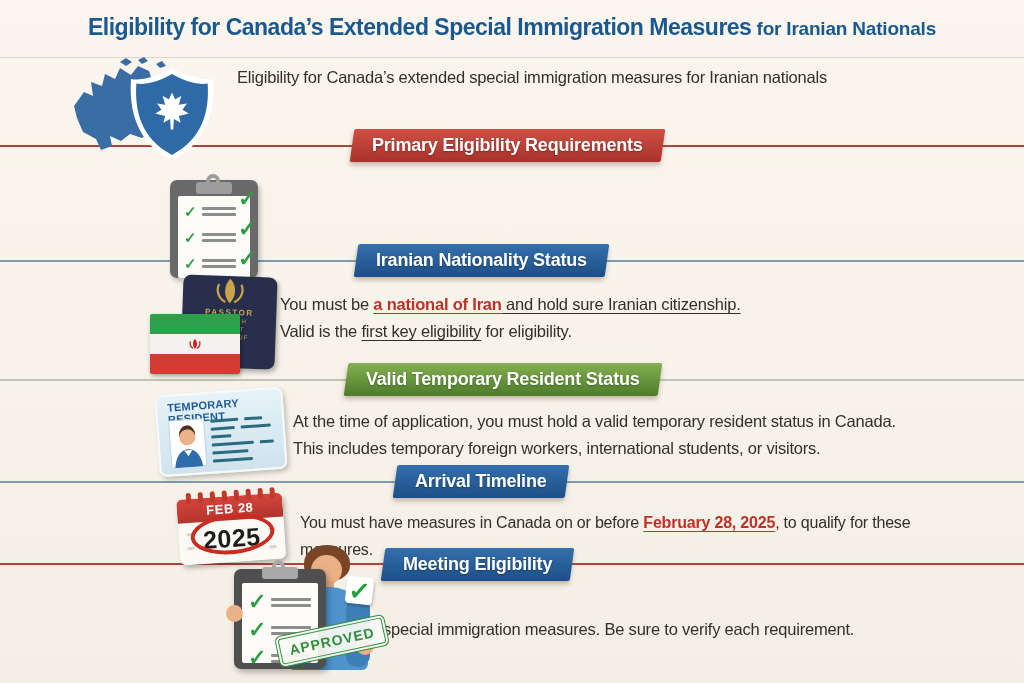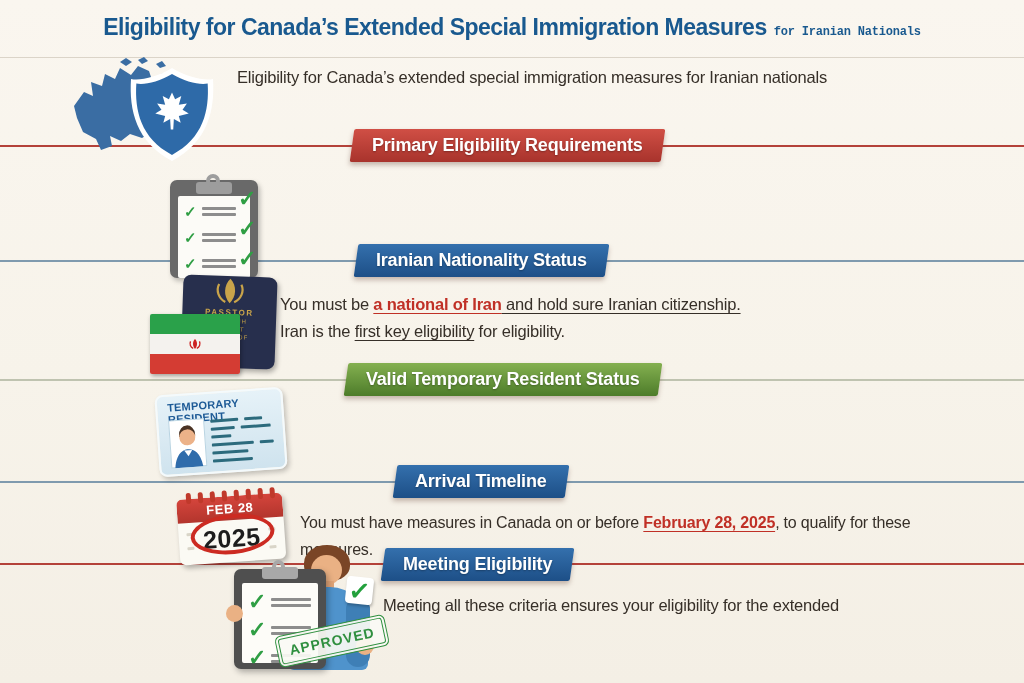--- a/index.html
+++ b/index.html
@@ -13,21 +13,21 @@
   
   .hline { position:absolute; left:0; width:1024px; height:2px; z-index:1; }
   .hline.title-line { height:1px; background:#dbd4c8; }
   .hline.red  { background:#b4423a; }
   .hline.blue { background:#7f9aae; }
   .hline.green{ background:#bfc3b0; }
 
   
   .title-wrap { position:absolute; left:12px; top:14px; width:1000px; text-align:center; z-index:2; }
   .title-main { font-size:23px; font-weight:bold; color:#19598f; letter-spacing:-0.5px; }
-  .title-suffix { font-size:12px; font-weight:bold; color:#19598f; letter-spacing:-0.2px;font-family:Liberation Mono, monospace; }
+  .title-suffix { font-size:19px; font-weight:bold; color:#19598f; letter-spacing:-0.2px; }
 
   
   .body-text { position:absolute; z-index:2; font-size:16.5px; line-height:27px; color:#362f28; letter-spacing:-0.2px; }
   .b  { font-weight:bold; color:#181310; }
   .r  { font-weight:bold; color:#c03026; }
   .u  { text-decoration:underline; text-underline-offset:3px; text-decoration-thickness:1px; }
 
   
   .banner { position:absolute; z-index:3; height:33px; padding:0 20px;
     display:flex; align-items:center; justify-content:center;
@@ -220,21 +220,21 @@
           <path d="M8,7 C5,13 8,20 14,23" stroke="#cc2222" fill="none" stroke-width="3"></path>
           <path d="M28,7 C31,13 28,20 22,23" stroke="#cc2222" fill="none" stroke-width="3"></path>
         </svg>
       </div>
       <div class="band-r"></div>
     </div>
   </div>
 
   <div class="body-text" style="left:280px; top:291px; width:660px">
     <span>You must be </span><span class="r u">a national of Iran</span><span class="u"> and hold sure Iranian citizenship.</span><br>
-    <span>Iran is the </span><span class="u">first key eligibility</span><span> for eligibility.</span>
+    <span>Valid is the </span><span class="u">first key eligibility</span><span> for eligibility.</span>
   </div>
 
   <div class="banner green-b" style="left:346px; top:363px">
     <span>Valid Temporary Resident Status</span>
   </div>
 
   <div class="idcard">
     <div class="id-title">TEMPORARY RESIDENT</div>
     <svg class="id-photo" width="36" height="48" viewBox="0 0 36 48">
       <rect x="0" y="0" width="36" height="48" fill="#ffffff" stroke="#b9d4e2" stroke-width="2"></rect>
@@ -261,20 +261,24 @@
         </div>
       <div class="row">
           <div class="bar" style="width:36px"></div>
         </div>
       <div class="row">
           <div class="bar" style="width:40px"></div>
         </div>
     </div>
   </div>
 
+  <div class="body-text" style="left:293px; top:408px; width:650px">
+    <span>At the time of application, you must hold a valid temporary resident status in Canada.</span><br>
+    <span>This includes temporary foreign workers, international students, or visitors.</span>
+  </div>
 
   <div class="banner blue-b" style="left:395px; top:465px">
     <span>Arrival Timeline</span>
   </div>
 
   <div class="cal">
     <div class="cal-ring" style="left:10px"></div>
       <div class="cal-ring" style="left:22px"></div>
     <div class="cal-ring" style="left:34px"></div>
       <div class="cal-ring" style="left:46px"></div>
@@ -339,16 +343,17 @@
     <div class="check-box">
       <span>✓</span>
     </div>
     <div class="stamp">
       <span>APPROVED</span>
     </div>
     <div class="p-hand-r"></div>
   </div>
 
   <div class="body-text" style="left:383px; top:593px; width:560px; line-height:24px">
-    <span>Meeting all these criteria ensures your eligibility for the extended</span><br>
+    <br>
+    <span>special immigration measures. Be sure to verify each requirement.</span>
   </div>
 
 </div>
 
 </body></html>

